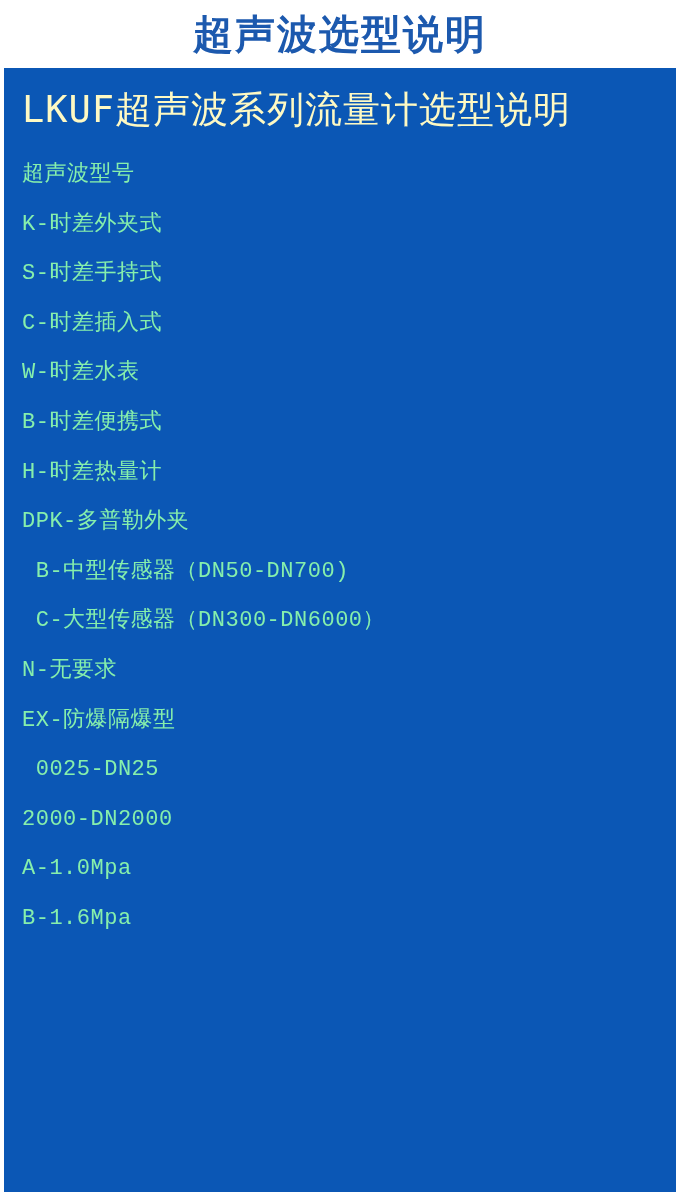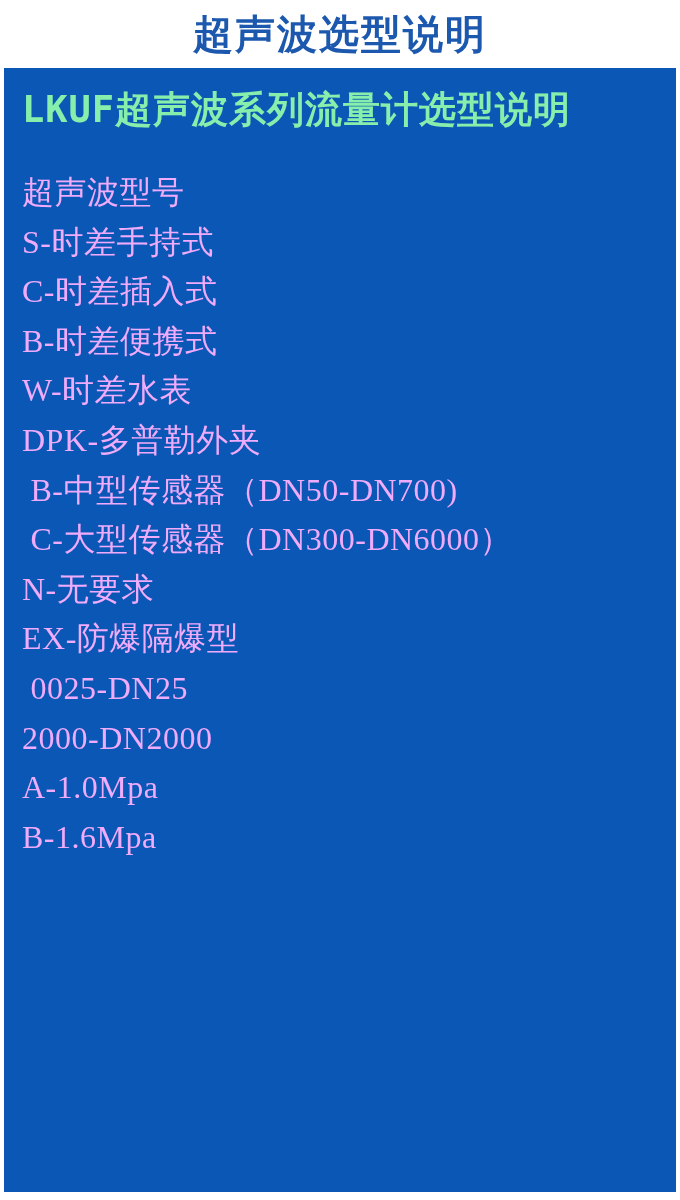--- a/index.html
+++ b/index.html
@@ -36,56 +36,58 @@
     position: absolute;
     top: 68px;
     left: 4px;
     right: 4px;
     bottom: 8px;
     background: #0b57b5;
     box-sizing: border-box;
     padding: 14px 10px 0 18px;
   }
   .panel-heading {
-    color: #86efac;
+    color: #fef9c3;
     font-family: "DejaVu Sans Mono", "Liberation Sans", sans-serif;
     font-size: 37px;
-    font-weight: 700;
+    font-weight: 400;
     line-height: 56px;
     letter-spacing: 1px;
-    margin-bottom: 30px;
+    margin-bottom: 12px;
     white-space: pre;
   }
   .spec-line {
-    color: #f0abfc;
-    font-family: Liberation Serif, serif;
-    font-size: 32px;
+    color: #86efac;
+    font-family: Liberation Mono, monospace;
+    font-size: 22px;
     font-weight: 500;
     line-height: 49.6px;
     letter-spacing: 0.5px;
     white-space: pre;
   }
 </style>
 </head>
 <body>
 
 <div class="page">
 
   <div class="header">
     <div class="title">超声波选型说明</div>
   </div>
 
   <div class="panel">
     <div class="panel-heading">LKUF超声波系列流量计选型说明</div>
 
     <div class="spec-line">超声波型号</div>
+    <div class="spec-line">K-时差外夹式</div>
     <div class="spec-line">S-时差手持式</div>
     <div class="spec-line">C-时差插入式</div>
+    <div class="spec-line">W-时差水表</div>
     <div class="spec-line">B-时差便携式</div>
-    <div class="spec-line">W-时差水表</div>
+    <div class="spec-line">H-时差热量计</div>
     <div class="spec-line">DPK-多普勒外夹</div>
     <div class="spec-line"> B-中型传感器（DN50-DN700)</div>
     <div class="spec-line"> C-大型传感器（DN300-DN6000）</div>
     <div class="spec-line">N-无要求</div>
     <div class="spec-line">EX-防爆隔爆型</div>
     <div class="spec-line"> 0025-DN25</div>
     <div class="spec-line">2000-DN2000</div>
     <div class="spec-line">A-1.0Mpa</div>
     <div class="spec-line">B-1.6Mpa</div>
   </div>

